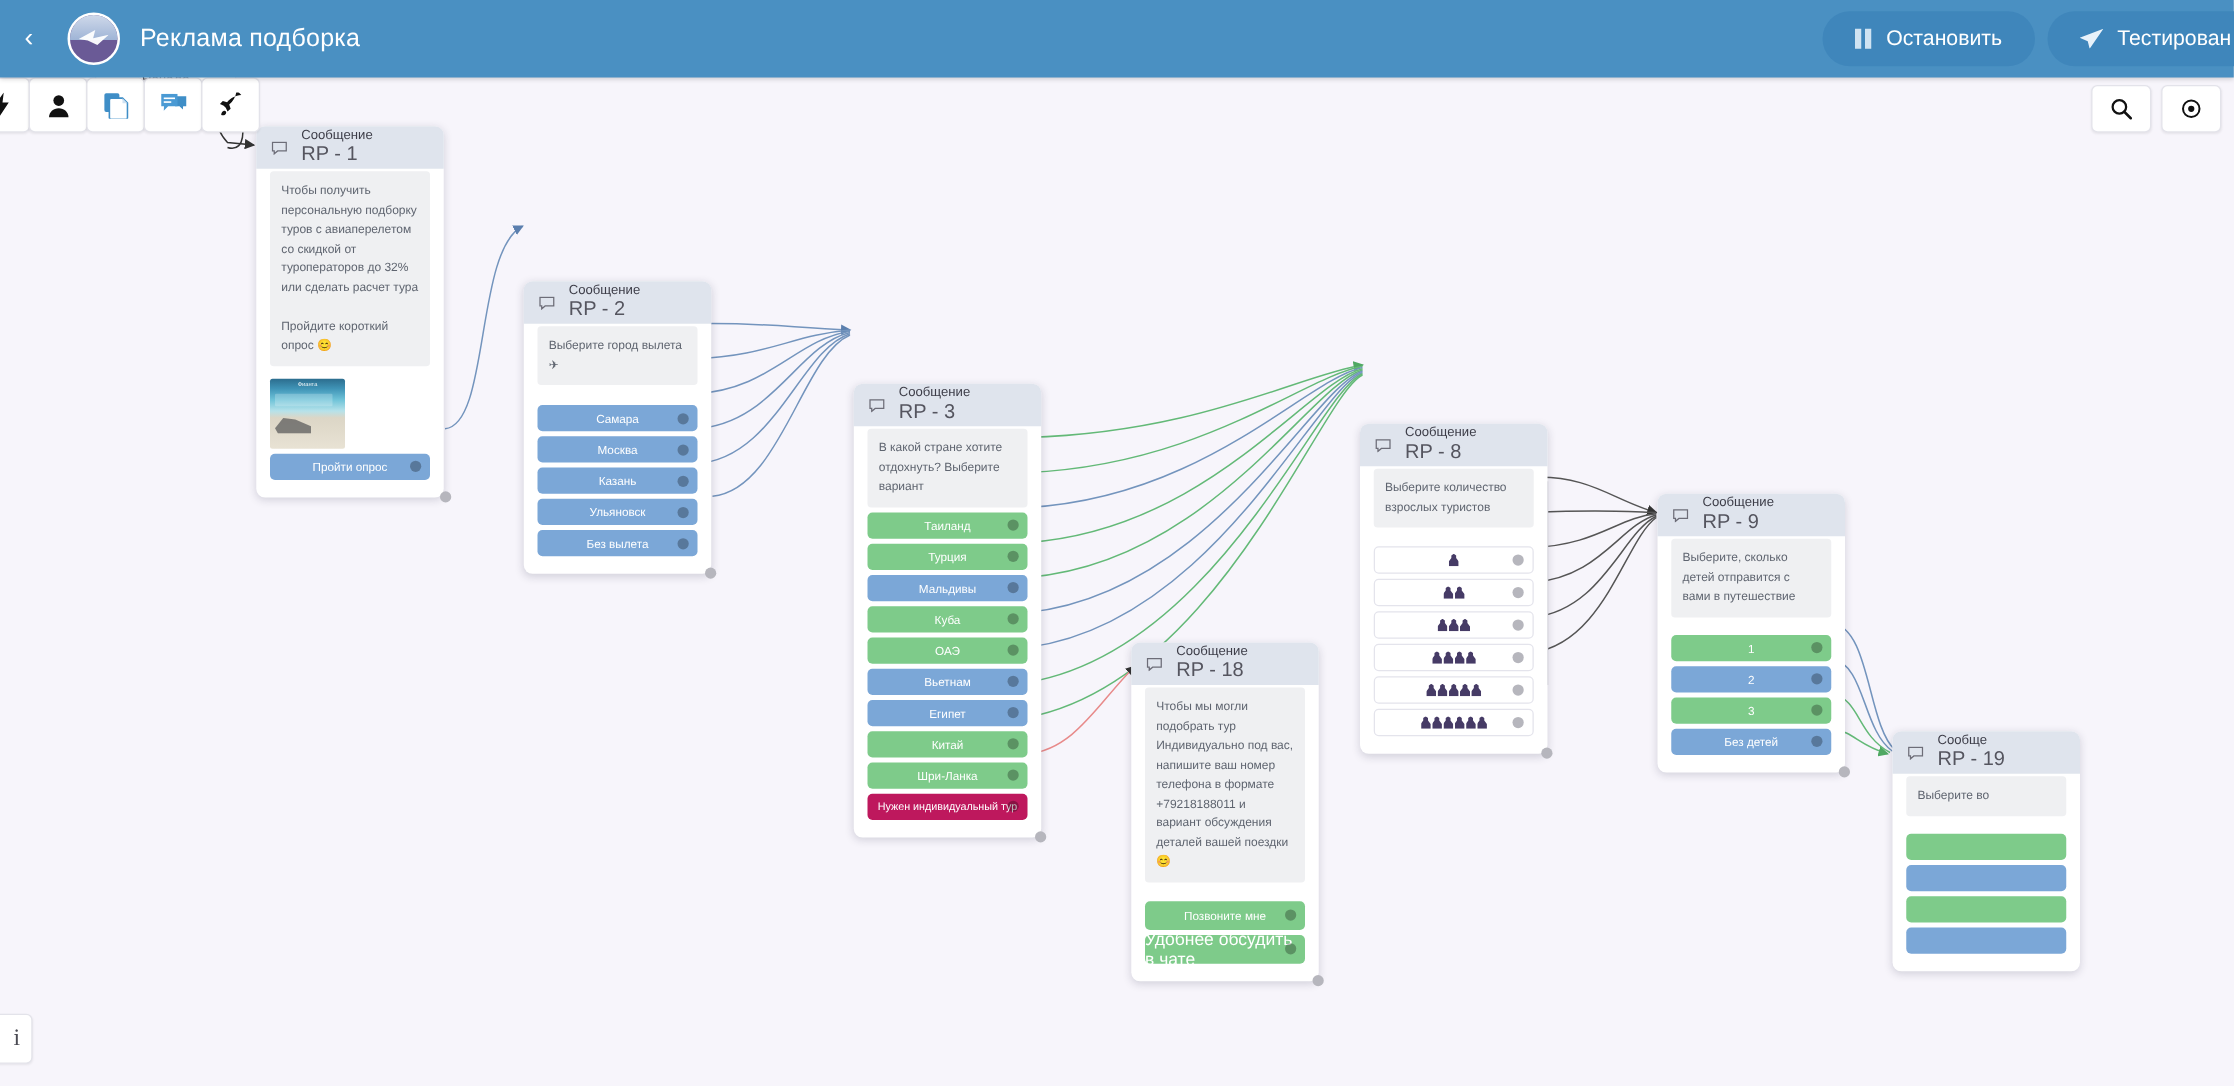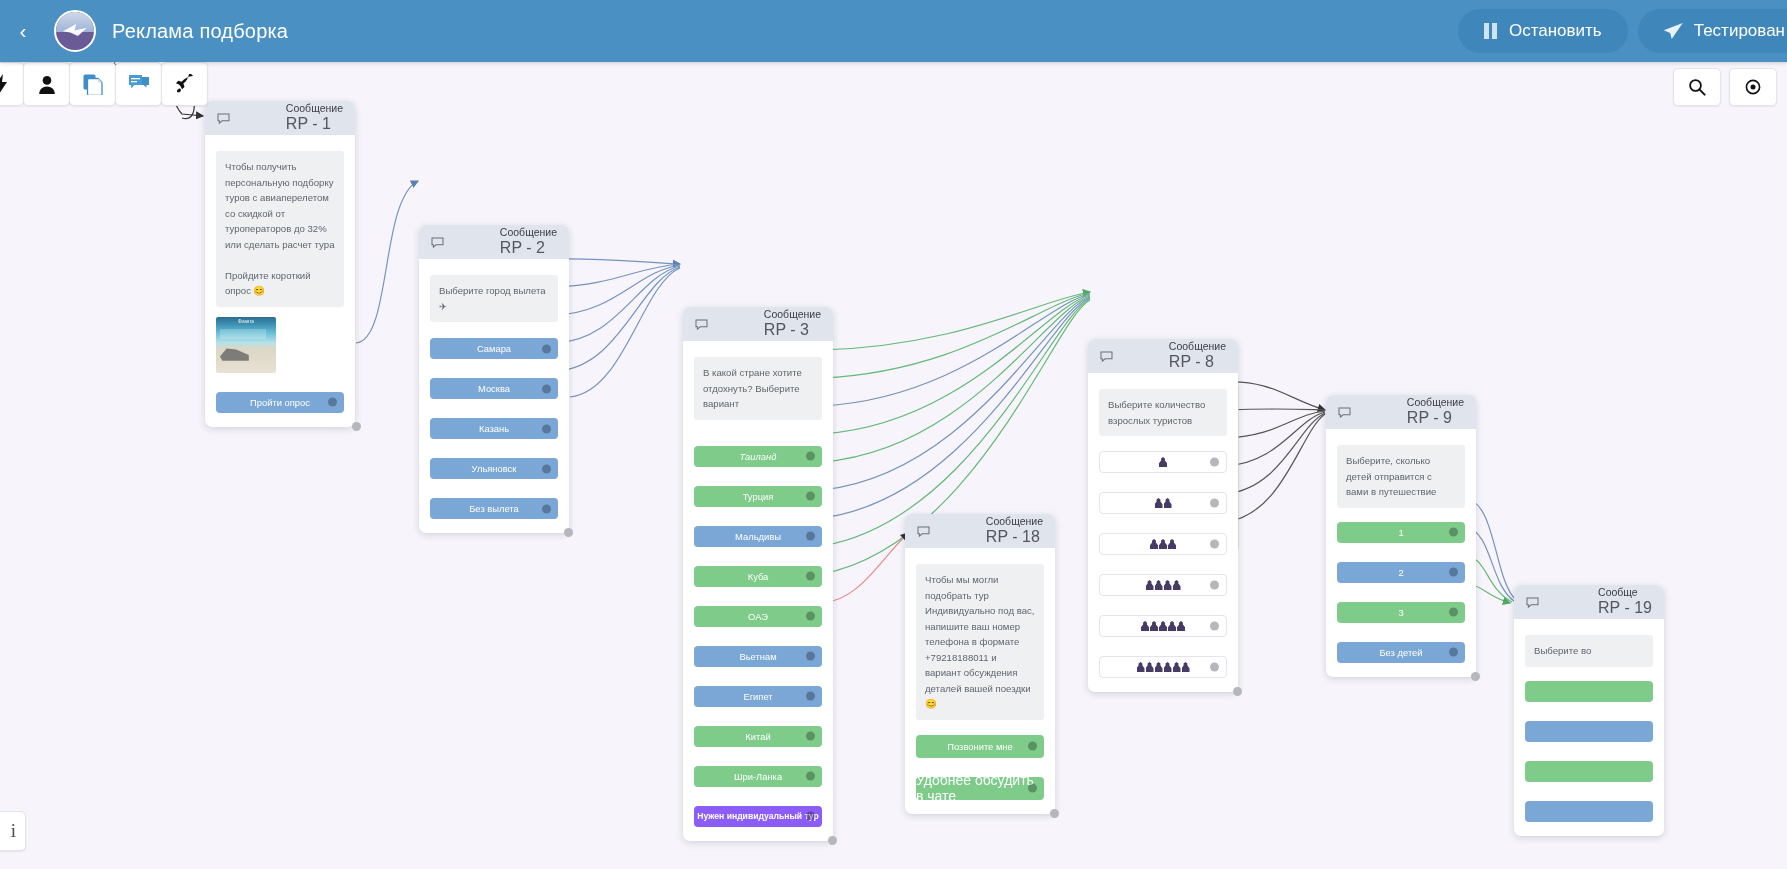--- a/index.html
+++ b/index.html
@@ -131,27 +131,27 @@
     background: #fff;
     border-radius: 7px;
     box-shadow: 0 2px 7px rgba(30,30,60,.17);
     z-index: 10;
   }
   .card-head {
     background: #dfe4ed;
     border-radius: 7px 7px 0 0;
     height: 34px;
     display: flex; align-items: center;
-    padding: 0 12px;  justify-content: space-between;
+    padding: 0 12px; gap: 11px;
   }
   .bubble-icon { width: 13px; height: 11px; flex: 0 0 auto; }
   .card-head-text { line-height: 1.12; }
   .card-title { font-size: 10.5px; color: #3d3d48; }
   .card-sub { font-size: 16px; color: #55555f; }
-  .card-body { padding: 16px 11px 14px 11px; }
+  .card-body { padding: 2px 11px 14px 11px; }
 
   .msg-text {
     background: #eff0f2; border-radius: 3px;
     padding: 8px 9px;
     font-size: 9.6px; color: #5f6570; line-height: 1.62;
   }
   .msg-img {
     width: 60px; height: 56px; margin-top: 10px; border-radius: 2px;
     background:
       linear-gradient(180deg,#2c6d8e 0%, #3f93b6 14%, #6fc3d8 30%, #b6e2ea 46%, #dcd6c6 56%, #e8e2d4 100%);
@@ -166,34 +166,34 @@
   .msg-img .img-badge {
     position: absolute; left: 0; right: 0; top: 2px;
     text-align: center; font-size: 4.6px; color: #fff; opacity: .9;
   }
   .msg-img .img-caption {
     position: absolute; left: 4px; top: 12px; width: 46px; height: 10px;
     background: rgba(255,255,255,.22); border-radius: 1px;
   }
 
   .btn {
-    position: relative; margin-top: 19px;
+    position: relative; margin-top: 4px;
     height: 21px; border-radius: 4px;
     display: flex; align-items: center; justify-content: center;
     font-size: 9.4px; color: #fff; cursor: pointer;
   }
   .btn .dot {
     position: absolute; right: 7px; top: 50%;
     transform: translateY(-50%);
     width: 9px; height: 9px; border-radius: 50%;
     background: rgba(0,0,0,.28);
   }
   .btn.blue  { background: #7ba7d7; }
   .btn.green { background: #7ecb8a; }
-  .btn.red   { background: #8b5cf6; font-weight: bold; }
+  .btn.red   { background: #be185d; }
   .btn.white {
     background: #fff; border: 1px solid #e4e4ec;
     color: #3b3b46; height: 22px;
   }
   .btn.white .dot { background: #b6b6bd; }
 
   .ppl { display: flex; gap: 1px; align-items: center; }
   .ppl span {
     width: 8px; height: 10px; display: inline-block;
     background: #463b66;
@@ -410,21 +410,21 @@
       <svg class="bubble-icon" viewBox="0 0 14 12">
           <path d="M1 1h12v7.5H5.5L2.5 11V8.5H1z" fill="none" stroke="#6d6d78" stroke-width="1.1"></path>
         </svg>
       <div class="card-head-text">
         <div class="card-title">Сообщение</div>
         <div class="card-sub">RP - 3</div>
       </div>
     </div>
     <div class="card-body">
       <div class="msg-text">В какой стране хотите отдохнуть? Выберите вариант</div>
-      <div class="btn green" style="margin-top:26px;font-style:italic;">
+      <div class="btn green" style="margin-top:4px;">
           <span>Таиланд</span>
           <span class="dot"></span>
         </div>
       <div class="btn green">
           <span>Турция</span>
           <span class="dot"></span>
         </div>
       <div class="btn blue">
           <span>Мальдивы</span>
           <span class="dot"></span>

